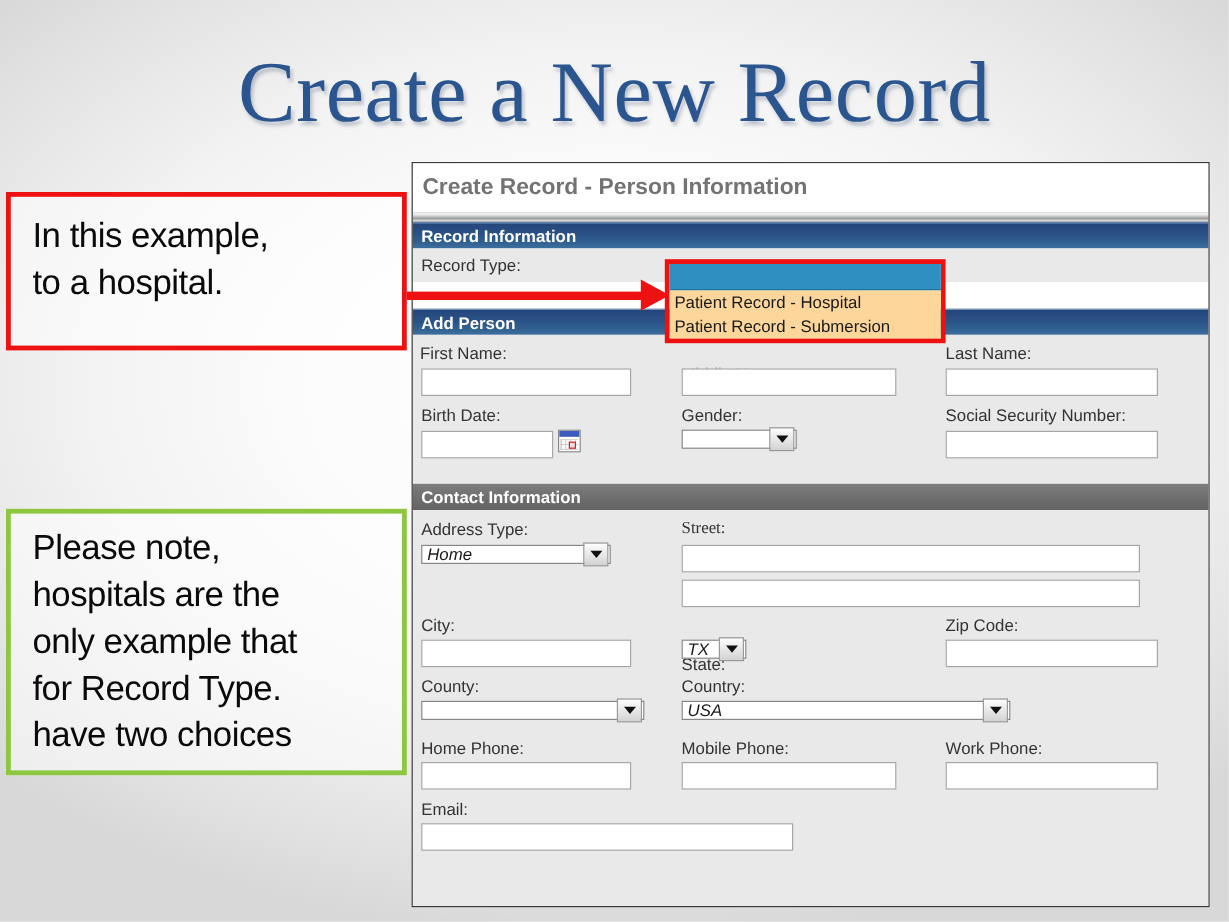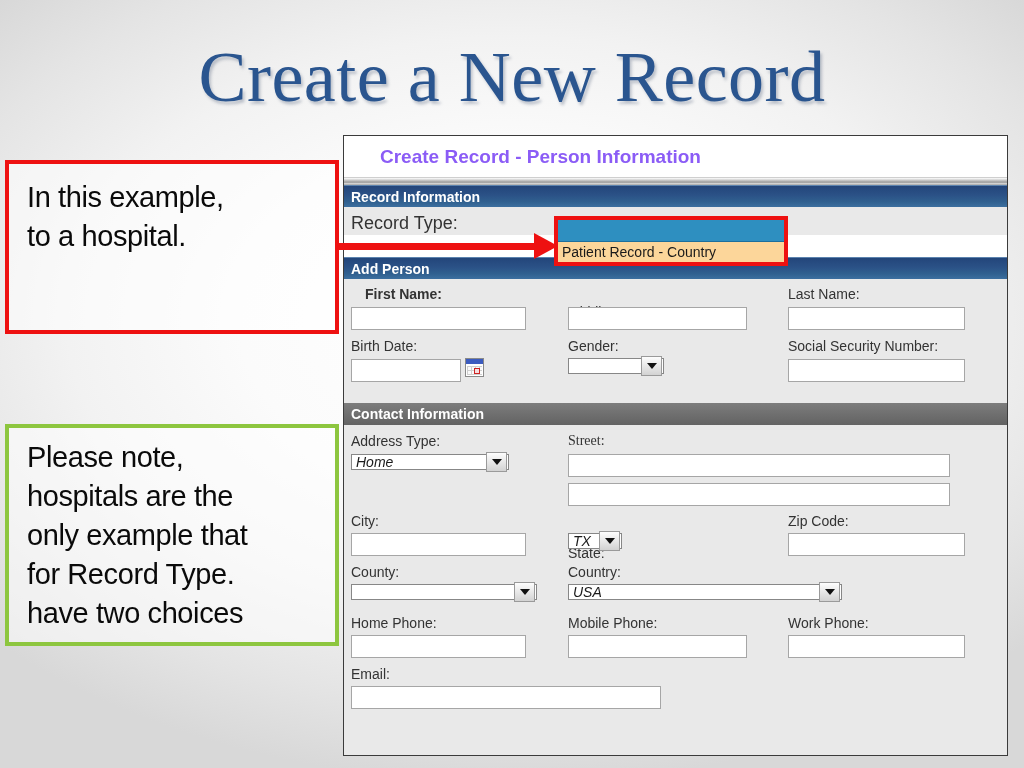--- a/index.html
+++ b/index.html
@@ -39,21 +39,21 @@
     box-sizing: border-box;
     font-size: 29px;
     line-height: 39px;
     color: #0a0a0a;
     letter-spacing: -0.4px;
   }
   .callout-red {
     left: 5px;
     top: 160px;
     width: 334px;
-    height: 174px;
+    height: 132px;
     border: 4px solid #ee1111;
     padding: 14px 32px 0 18px;
   }
   .callout-green {
     left: 5px;
     top: 424px;
     width: 334px;
     height: 222px;
     border: 4px solid #8dc63f;
     padding: 10px 14px 0 18px;
@@ -98,22 +98,21 @@
     background: #ffffff;
     border-bottom: 1px solid #cfcfcf;
     display: flex;
     align-items: center;
     padding-left: 8px;
     box-sizing: border-box;
   }
   .form-title-bar .t {
     font-size: 19px;
     font-weight: bold;
-    color: #8b5cf6;
-    margin-left: 28px;
+    color: #737373;
   }
   .title-rule {
     height: 6px;
     background: linear-gradient(to bottom, #ffffff 0%, #c6c6c6 40%, #9a9a9a 70%, #e6e6e6 100%);
     border-bottom: 1px solid #b5b5b5;
   }
 
   
   .sec-blue {
     height: 22px;
@@ -139,21 +138,21 @@
     box-sizing: border-box;
   }
 
   .band {
     background: #e9e9e9;
     position: relative;
   }
   .band-alt { background: #ffffff; }
 
   .rowlabel {
-    font-size: 18px;
+    font-size: 14px;
     color: #333333;
   }
   .fld-label {
     font-size: 14px;
     color: #333333;
     margin-bottom: 4px;
     display: block;
   }
 
   
@@ -288,21 +287,21 @@
 
   <div class="band" style="height:28px;">
     <span class="rowlabel abs" style="left:7px; top:6px;">Record Type:</span>
   </div>
   <div class="band band-alt" style="height:22px;"></div>
 
   <div class="sec-blue">Add Person</div>
 
   <div class="band" style="height:124px;">
 
-    <span class="fld-label abs" style="left:21px; top:7px;font-weight:bold;">First Name:</span>
+    <span class="fld-label abs" style="left:6px; top:7px;">First Name:</span>
     <div class="txtbox abs" style="left:7px; top:28px; width:175px;"></div>
 
     <span class="fld-label abs" style="left:224px; top:25px;">Middle Name:</span>
     <div class="txtbox abs" style="left:224px; top:28px; width:179px;"></div>
 
     <span class="fld-label abs" style="left:444px; top:7px;">Last Name:</span>
     <div class="txtbox abs" style="left:444px; top:28px; width:177px;"></div>
 
     <span class="fld-label abs" style="left:7px; top:59px;">Birth Date:</span>
     <div class="txtbox abs" style="left:7px; top:80px; width:110px;"></div>
@@ -380,20 +379,21 @@
     <div class="txtbox abs" style="left:444px; top:210px; width:177px;"></div>
 
     <span class="fld-label abs" style="left:7px; top:241px;">Email:</span>
     <div class="txtbox abs" style="left:7px; top:261px; width:310px;"></div>
 
   </div>
 
   <div class="rt-dropdown">
     <div class="rt-closed"></div>
     <div class="rt-list">
-      <div class="rt-opt">Patient Record - Country</div>
+      <div class="rt-opt">Patient Record - Hospital</div>
+      <div class="rt-opt">Patient Record - Submersion</div>
     </div>
   </div>
 
 </div>
 
 <div class="arrow-shaft"></div>
 <div class="arrow-head"></div>
 
 </body></html>

